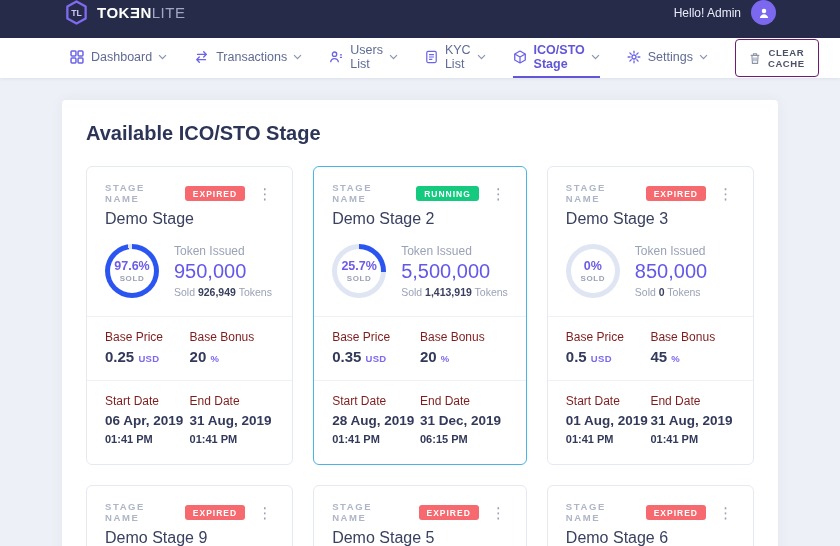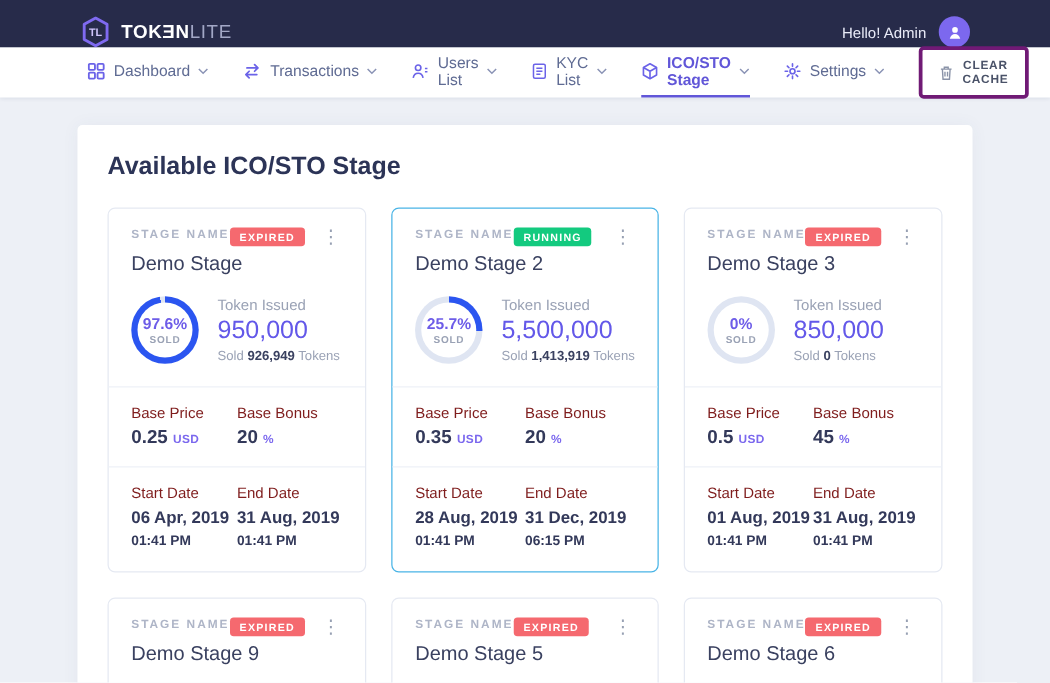--- a/index.html
+++ b/index.html
@@ -1,48 +1,48 @@
 <!DOCTYPE html>
 <html><head>
 <meta charset="utf-8">
 <style>
   * { margin:0; padding:0; box-sizing:border-box; }
   html,body { width:840px; height:546px; overflow:hidden; }
   body { font-family:"Liberation Sans", sans-serif; background:#edf0f6; }
 
   
-  .topbar { height:38px; background:#272b4a; display:flex; align-items:flex-end; padding:0 64px; }
+  .topbar { height:38px; background:#272b4a; display:flex; align-items:flex-start; padding:0 64px; }
   .brand { display:flex; align-items:center; gap:8px; }
   .brand-logo { width:25px; height:25px; display:block; }
   .brand-text { font-size:15px; letter-spacing:.5px; color:#fff; font-weight:700; }
   .brand-text .lite { color:#a2a7c6; font-weight:400; }
   .top-right { margin-left:auto; display:flex; align-items:center; gap:10px; }
   .greeting { color:#e9ebf8; font-size:12px; }
   .avatar { width:25px; height:25px; border-radius:50%; background:#7c68ee; display:flex; align-items:center; justify-content:center; }
 
   
   .navbar { height:40px; background:#fff; display:flex; align-items:stretch; padding:0 64px 0 70px; box-shadow:0 1px 3px rgba(40,50,90,.08); position:relative; z-index:2; }
   .nav-item { display:flex; align-items:center; gap:7px; margin-right:27px; font-size:12.5px; color:#5f6b93; text-decoration:none; border-bottom:2px solid transparent; cursor:pointer; }
   .nav-item .nav-icon { display:flex; color:#6b63e8; }
   .nav-item.active { color:#6156d8; border-bottom-color:#6156d8; font-weight:700; }
   .nav-item .chev { color:#8a93b5; display:flex; margin-left:-1px; }
-  .cache-btn { margin-left:auto; align-self:center; display:flex; align-items:center; gap:7px; border:3px solid #701a75; background:#fff; border-radius:4px; padding:7px 13px; font-size:9.5px; font-weight:700; letter-spacing:.6px; color:#4a5268; cursor:pointer; font-family:inherit; }
+  .cache-btn { margin-left:auto; align-self:center; display:flex; align-items:center; gap:7px; border:1px solid #701a75; background:#fff; border-radius:4px; padding:7px 13px; font-size:9.5px; font-weight:700; letter-spacing:.6px; color:#4a5268; cursor:pointer; font-family:inherit; }
   .cache-btn .t-icon { color:#8a93a8; display:flex; }
 
   
   .content { padding:22px 62px 0; }
   .panel { background:#fff; border-radius:4px; box-shadow:0 0 14px rgba(60,72,120,.05); padding:22px 24px 24px; min-height:640px; }
   .page-title { font-size:20px; font-weight:700; color:#2c3457; margin-bottom:21px; }
 
   .cards { display:grid; grid-template-columns:repeat(3,1fr); gap:20px; }
   .card { background:#fff; border:1px solid #e5e9f2; border-radius:6px; }
   .card.highlight { border:1px solid #49b4e6; box-shadow:0 0 0 0 rgba(73,180,230,.2); }
 
   .card-top { padding:15px 18px 18px; border-bottom:1px solid #eef1f7; }
-  .card-head { display:flex; }
+  .card-head { display:flex; align-items:center; gap:10px; }
   .stage-label { font-size:9.5px; font-weight:700; letter-spacing:1.6px; color:#aeb5c7; }
   .badge { font-size:8.5px; font-weight:700; letter-spacing:1px; color:#fff; padding:3px 8px 2px; border-radius:3px; }
   .kebab { margin-left:auto; color:#97a0b3; font-size:15px; line-height:1; cursor:pointer; background:none; border:none; padding:0 2px; }
   .stage-title { margin-top:6px; font-size:16px; color:#3a4160; font-weight:500; }
 
   .token-row { display:flex; align-items:center; gap:15px; margin-top:16px; }
   .ring { position:relative; width:54px; height:54px; border-radius:50%; flex:0 0 54px; background:#dfe5f2; }
   .ring-inner { position:absolute; inset:5px; background:#fff; border-radius:50%; }
   .ring-text { position:absolute; inset:0; display:flex; flex-direction:column; align-items:center; justify-content:center; }
   .ring-pct { font-size:12.5px; font-weight:700; color:#6d5ce8; }

